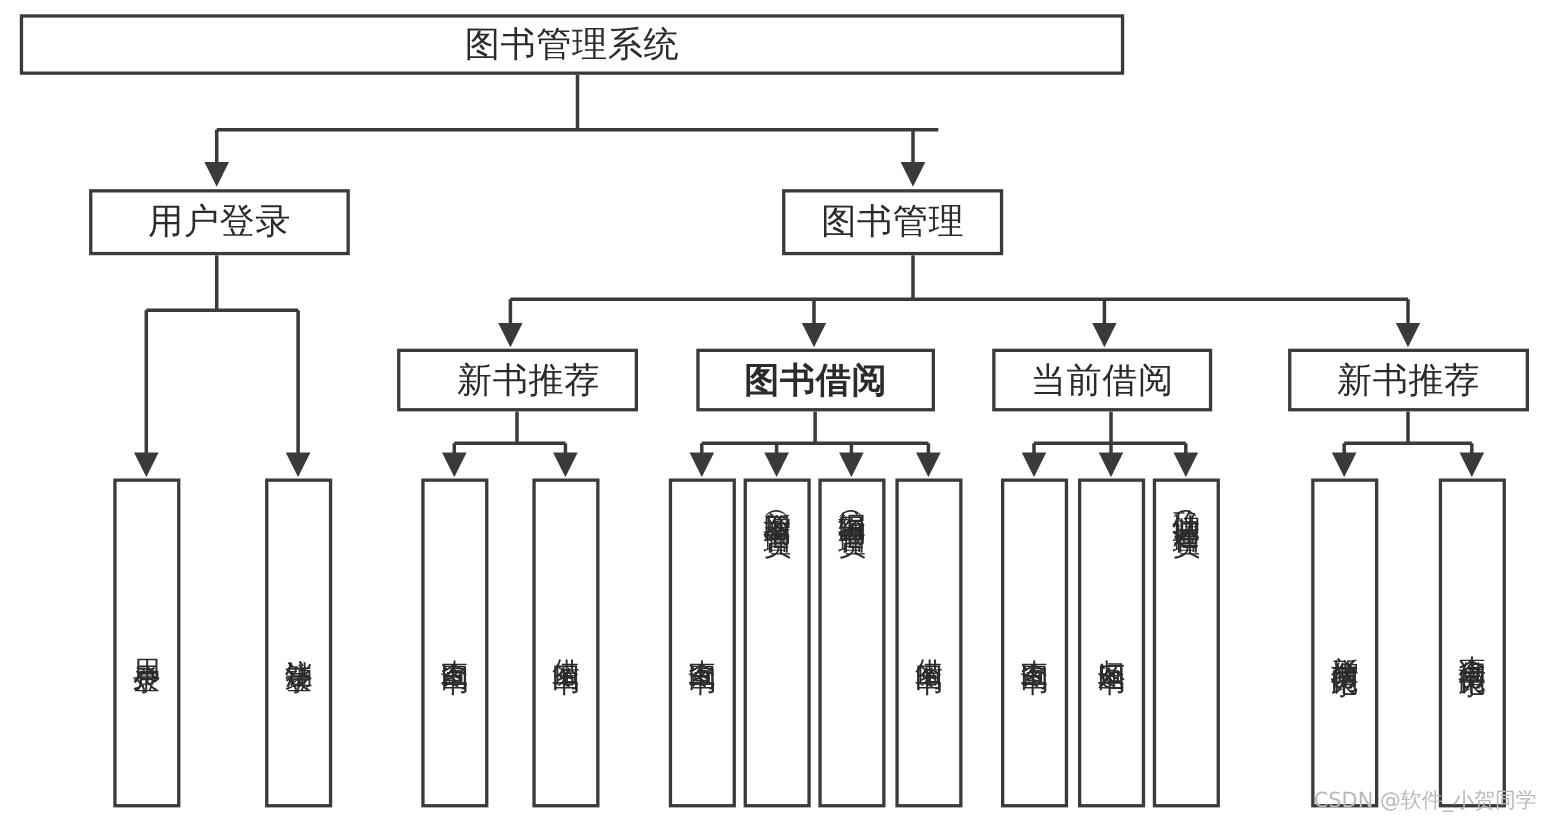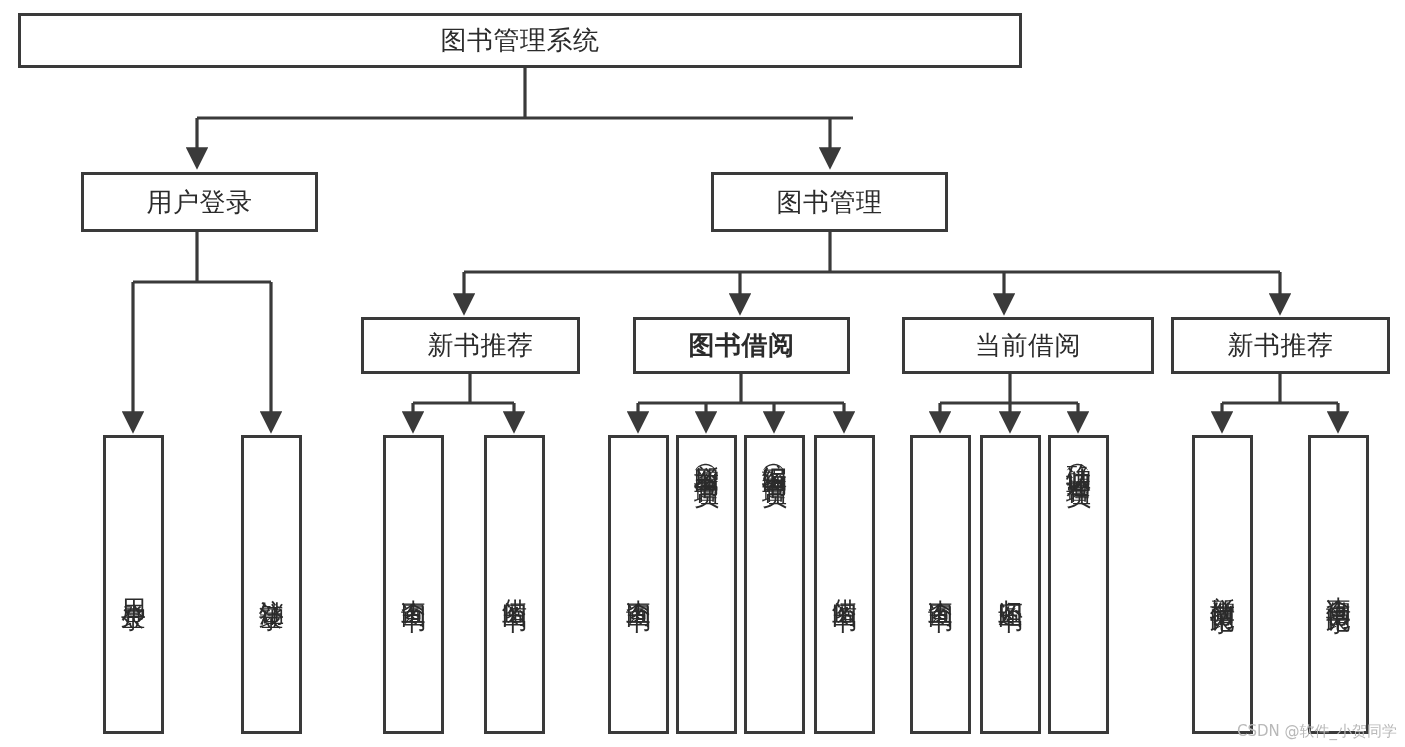--- a/index.html
+++ b/index.html
@@ -27,21 +27,21 @@
   .node-box {
     position: absolute;
     box-sizing: border-box;
     border: 3px solid #3a3a3a;
     background: #ffffff;
     display: flex;
     align-items: center;
     justify-content: center;
   }
   .node-label-h {
-    font-size: 26px;
+    font-size: 32px;
     color: #2b2b2b;
     line-height: 1.1;
     white-space: nowrap;
     letter-spacing: 0.5px;
   }
   .node-box.leaf {
     align-items: flex-start;
     justify-content: center;
     padding-top: 6px;
   }
@@ -55,21 +55,21 @@
     writing-mode: vertical-rl;
     text-orientation: upright;
     letter-spacing: 3px;
     line-height: 1;
     white-space: nowrap;
   }
   .watermark {
     position: absolute;
     right: 8px;
     bottom: 6px;
-    font-size: 15px;
+    font-size: 19px;
     color: #b9b9b9;
     white-space: nowrap;
     user-select: none;
   }
 </style>
 </head>
 <body>
 
 <div id="diagram-root">
 
@@ -123,31 +123,31 @@
     </g>
   </svg>
 
   <div class="node-box" style="left:18px; top:13px; width:1004px; height:55px;">
     <span class="node-label-h">图书管理系统</span>
   </div>
 
   <div class="node-box" style="left:81px; top:172px; width:237px; height:60px;">
     <span class="node-label-h">用户登录</span>
   </div>
-  <div class="node-box" style="left:711px; top:172px; width:237px; height:60px;align-items:center;">
+  <div class="node-box" style="left:711px; top:172px; width:201px; height:60px;align-items:center;">
     <span class="node-label-h">图书管理</span>
   </div>
 
   <div class="node-box" style="left:361px; top:317px; width:219px; height:57px;padding-left:20px;">
     <span class="node-label-h">新书推荐</span>
   </div>
   <div class="node-box" style="left:633px; top:317px; width:217px; height:57px;font-weight:bold;">
     <span class="node-label-h">图书借阅</span>
   </div>
-  <div class="node-box" style="left:902px; top:317px; width:252px; height:57px;">
+  <div class="node-box" style="left:902px; top:317px; width:200px; height:57px;">
     <span class="node-label-h">当前借阅</span>
   </div>
   <div class="node-box" style="left:1171px; top:317px; width:219px; height:57px;">
     <span class="node-label-h">新书推荐</span>
   </div>
 
   <div class="node-box leaf centered" style="left:103px; top:435px; width:61px; height:299px;">
     <span class="node-label-v">用户登录</span>
   </div>
   <div class="node-box leaf centered" style="left:241px; top:435px; width:61px; height:299px;">

